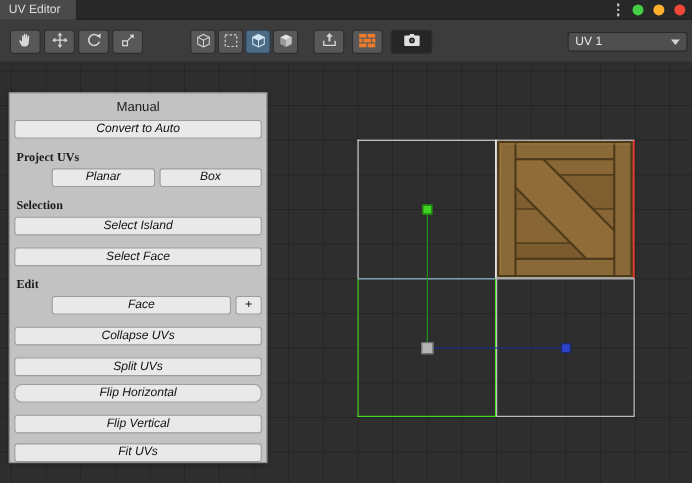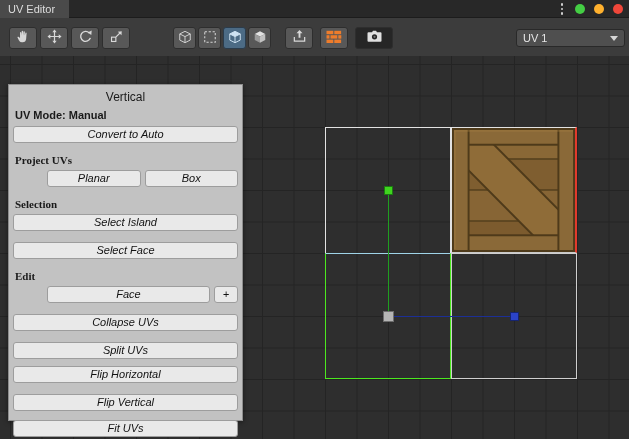--- a/index.html
+++ b/index.html
@@ -51,21 +51,21 @@
 
   
   .panel { position:absolute; left:8px; top:84px; width:235px; height:337px; background:#c2c2c2; border:1px solid #8e8e8e; box-shadow:0 1px 5px rgba(0,0,0,.45); padding:0 4px; z-index:10; color:#1a1a1a; }
   .panel-title { text-align:center; font-size:12px; padding:5px 0 5px; }
   .mode-label { font-weight:bold; font-size:11px; padding:0 2px 5px; }
   .sec { font-weight:bold; font-size:11px; margin:11px 2px 4px;font-family:Liberation Serif, serif; }
   .pbtn { display:block; width:100%; height:17px; background:#e9e9e9; border:1px solid #9d9d9d; border-radius:3px; font-size:11px; font-family:"Liberation Sans", sans-serif; color:#111; cursor:pointer; line-height:13px;font-style:italic; }
   .row { display:flex; gap:4px;margin-left:34px; }
   .row .pbtn { flex:1; }
   .row .plus { flex:0 0 24px; }
-  .mt3 { margin-top:11px; } .mt7 { margin-top:7px; } .mt9 { margin-top:9px; }
+  .mt3 { margin-top:11px; } .mt7 { margin-top:7px;border-radius:7px; } .mt9 { margin-top:9px; }
 </style>
 </head>
 <body>
 
 <div class="stage">
 
   <div class="titlebar">
     <div class="titletab">
       <span>UV Editor</span>
     </div>
@@ -210,22 +210,21 @@
     <div class="quad q-gray"></div>
 
     <div class="axis-y"></div>
     <div class="axis-x"></div>
     <div class="handle h-green"></div>
     <div class="handle h-gray"></div>
     <div class="handle h-blue"></div>
   </div>
 
   <div class="panel">
-    <div class="panel-title">Vertical</div>
-    <div class="mode-label">UV Mode: Manual</div>
+    <div class="panel-title">Manual</div>
     <button class="pbtn">Convert to Auto</button>
 
     <div class="sec">Project UVs</div>
     <div class="row">
       <button class="pbtn">Planar</button>
       <button class="pbtn">Box</button>
     </div>
 
     <div class="sec">Selection</div>
     <button class="pbtn">Select Island</button>

